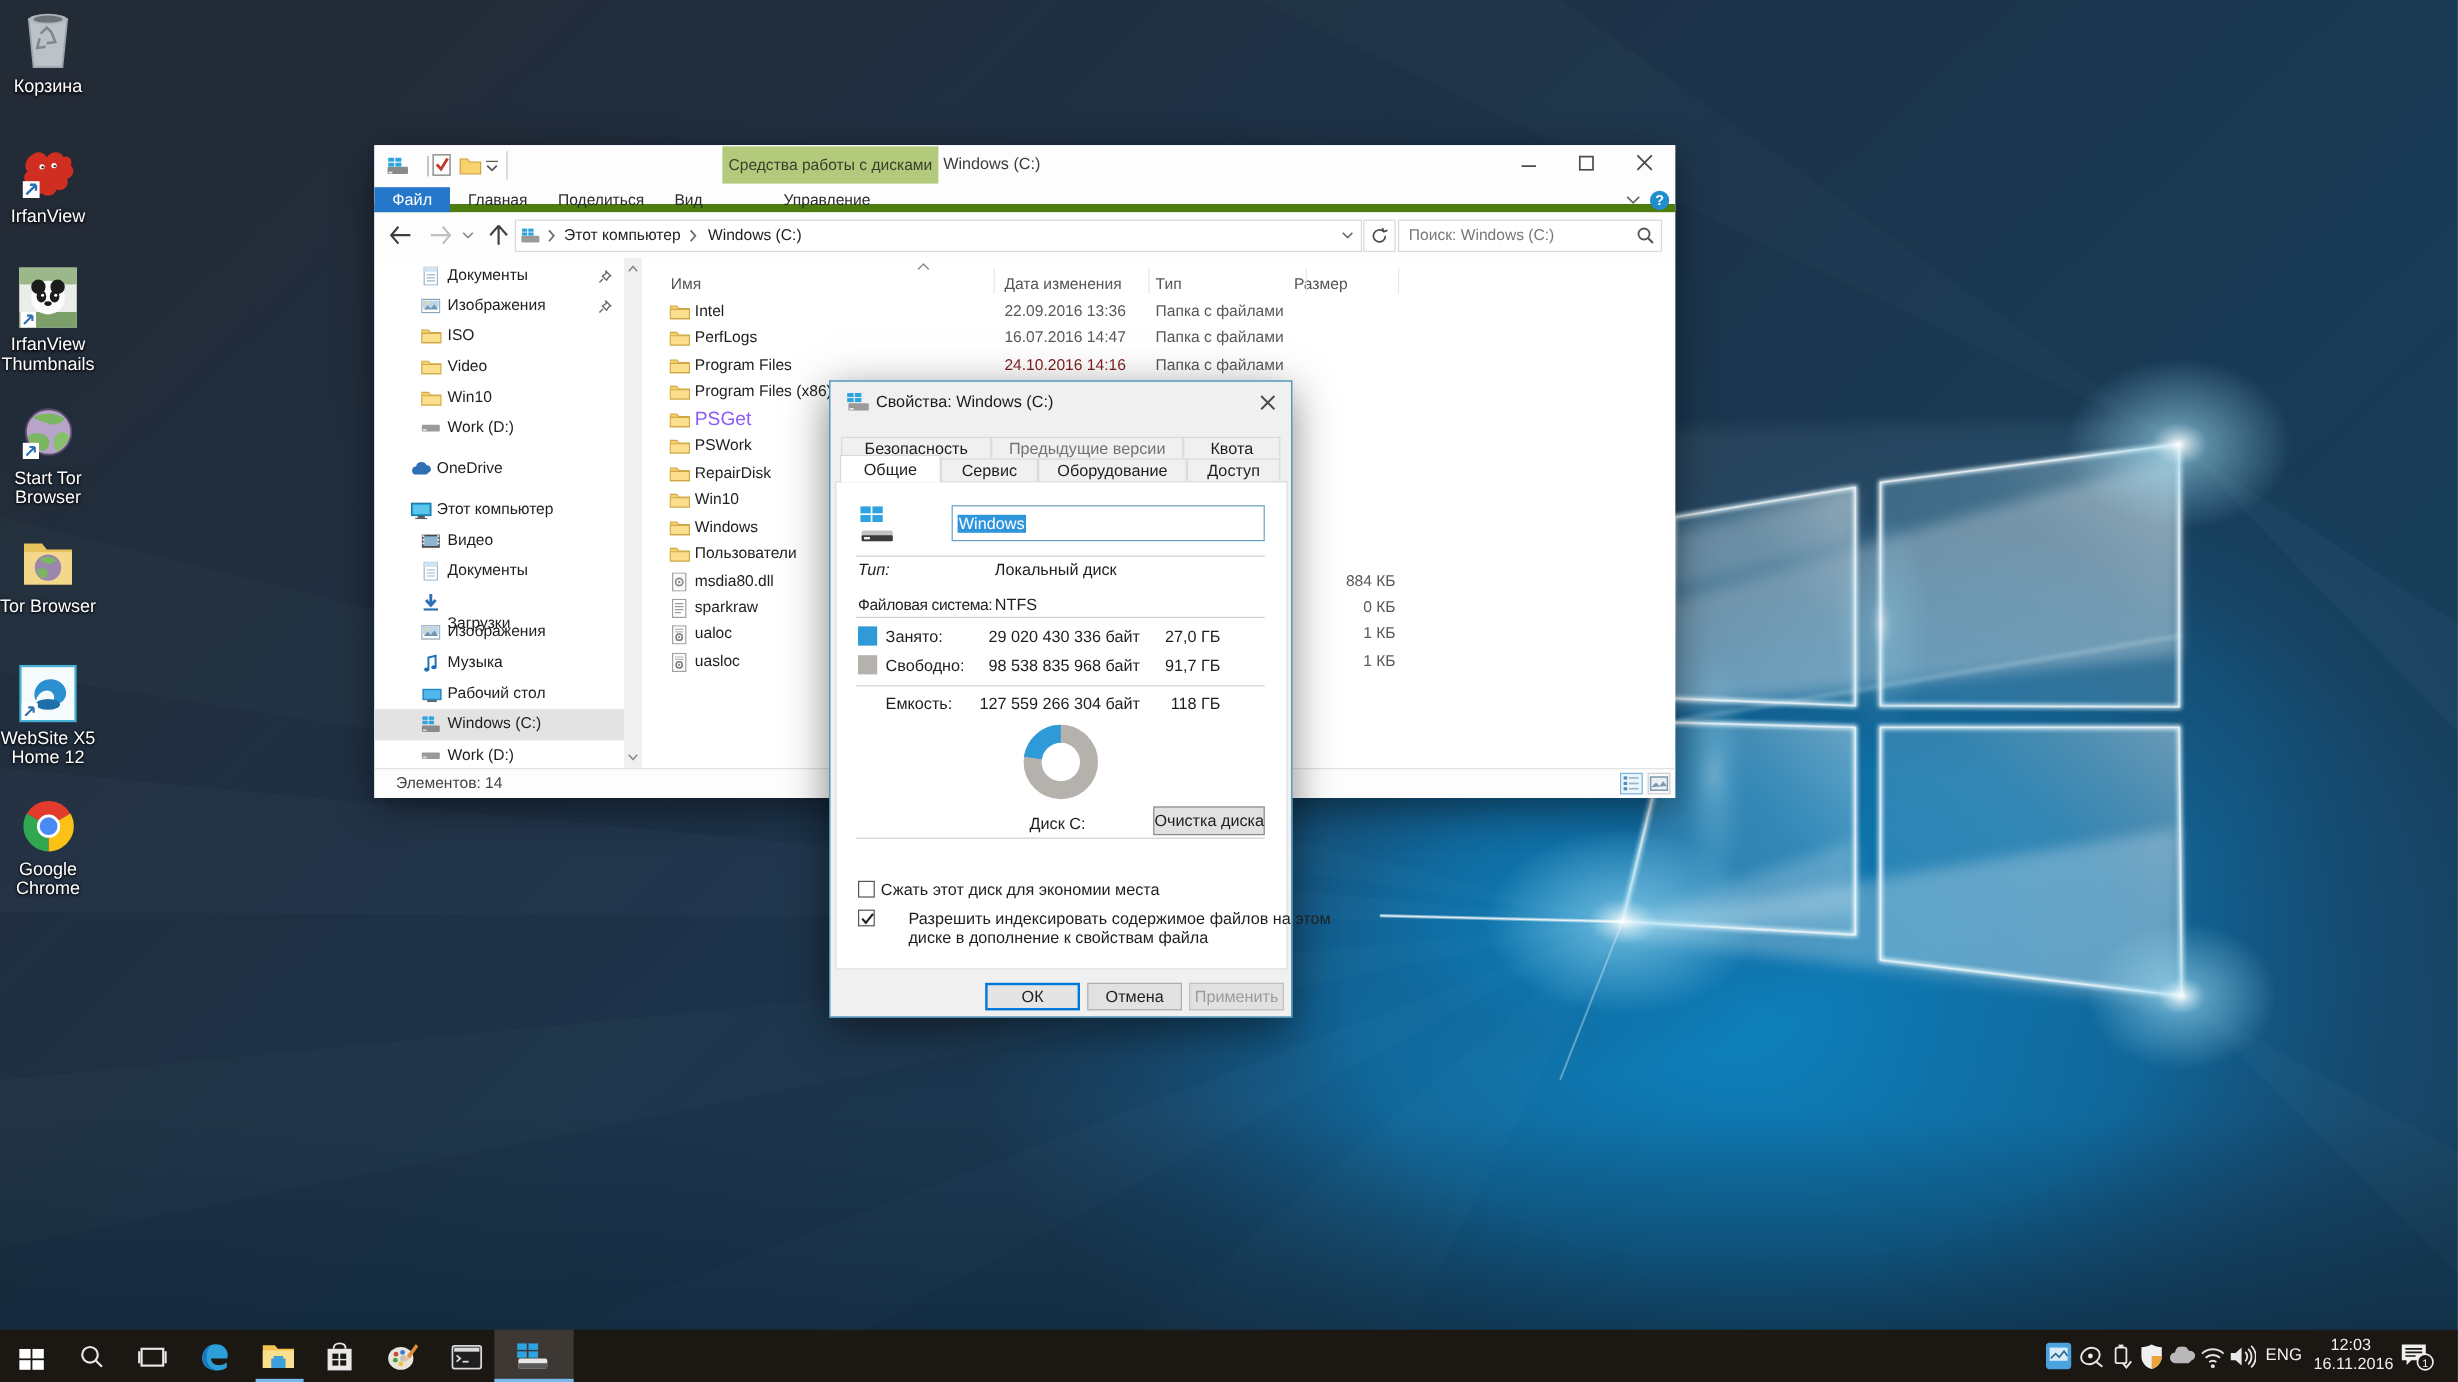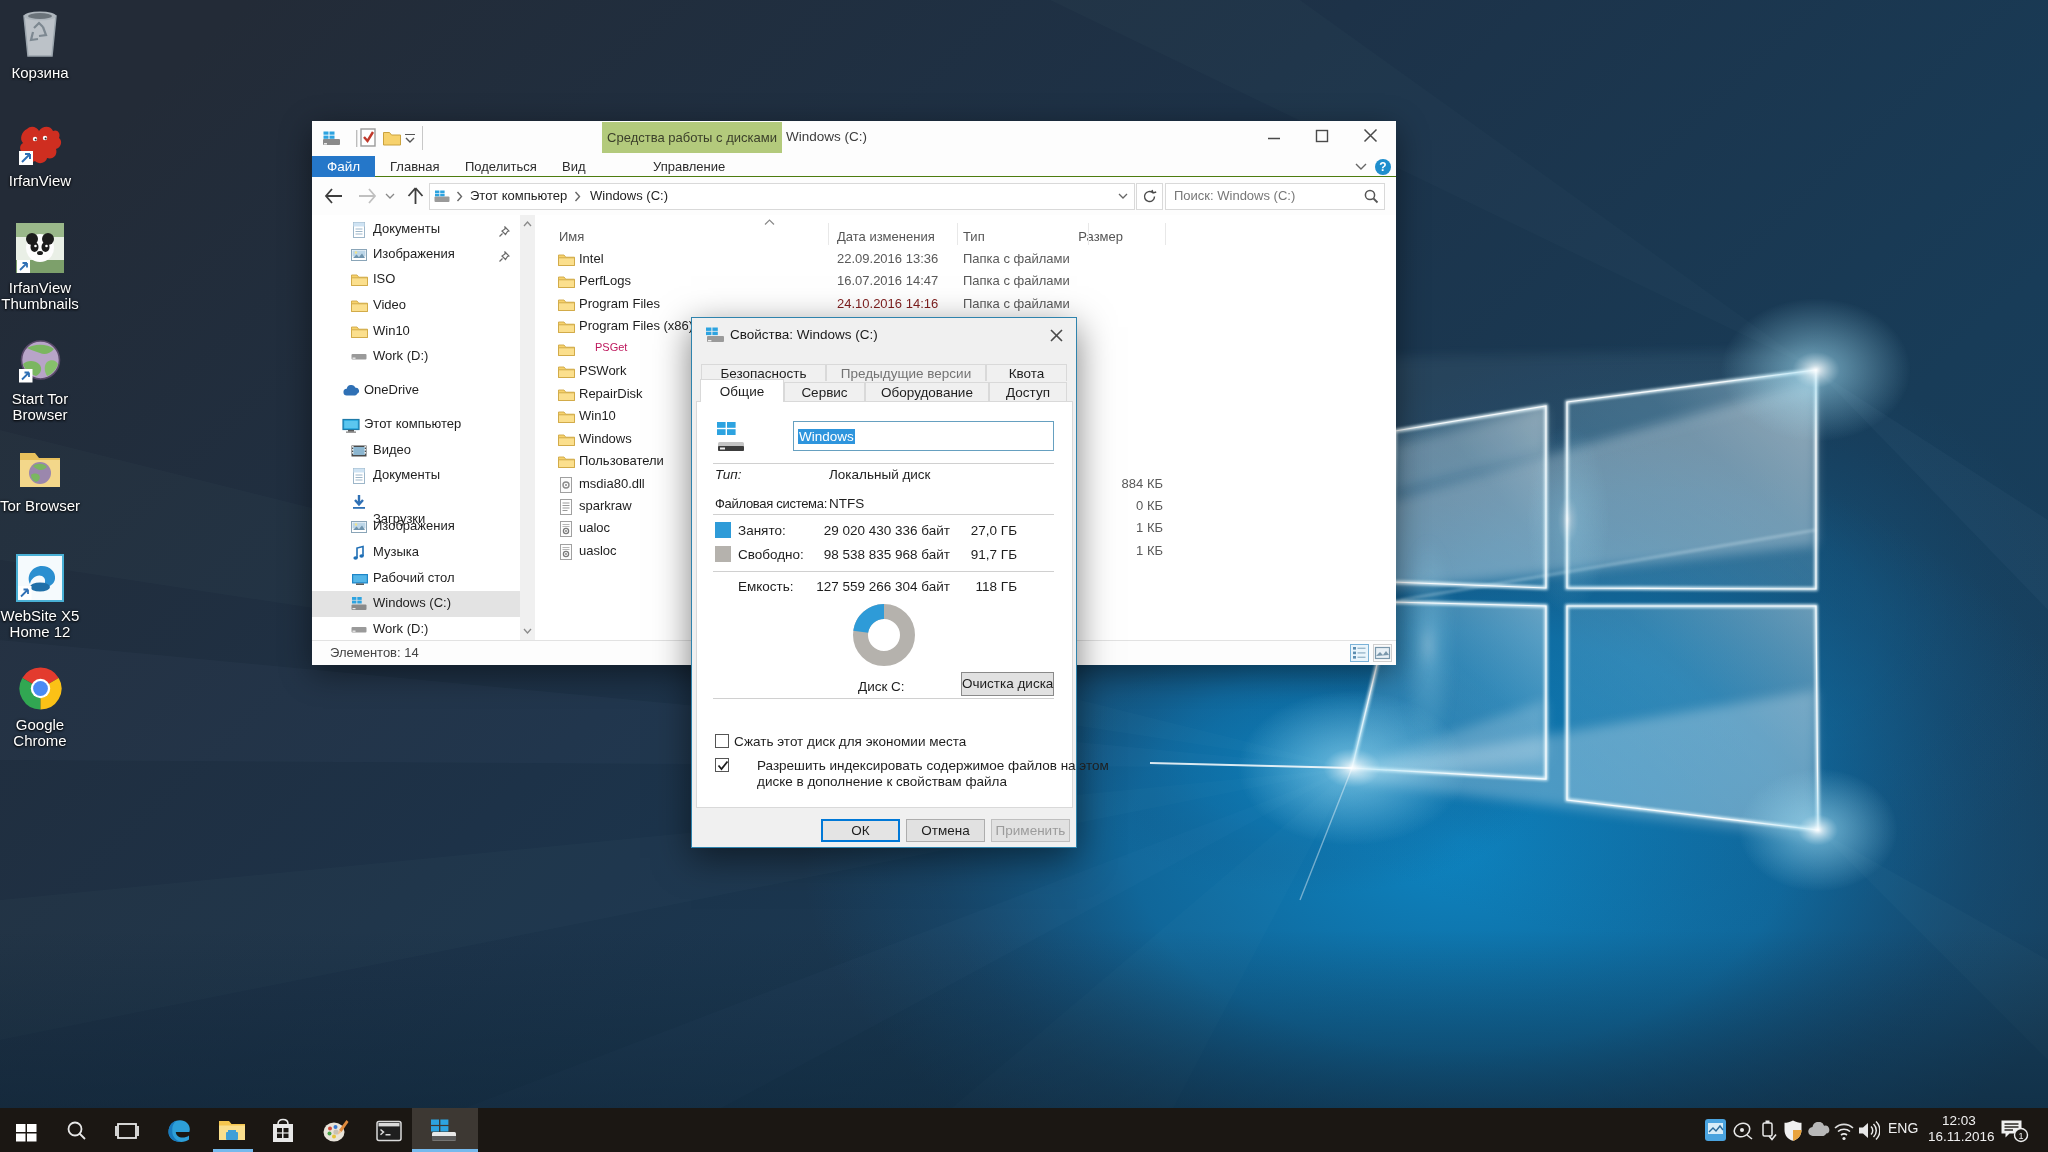--- a/index.html
+++ b/index.html
@@ -233,21 +233,21 @@
           <line x1="1" y1="4.5" x2="13" y2="4.5" stroke="#4a4a4a" stroke-width="1.5"></line>
         </svg>
       <svg class="abs" style="left:1003px;top:8px" width="14" height="14" viewBox="0 0 14 14">
           <rect x="1.5" y="1.5" width="11" height="11" fill="none" stroke="#4a4a4a" stroke-width="1.4"></rect>
         </svg>
       <svg class="abs" style="left:1051px;top:7px" width="15" height="15" viewBox="0 0 15 15">
           <path d="M1.5 1.5 L13.5 13.5 M13.5 1.5 L1.5 13.5" stroke="#4a4a4a" stroke-width="1.5"></path>
         </svg>
     </div>
 
-    <div class="abs" style="left:0;top:35px;width:1084px;height:21px;background:#fdfdfd;border-bottom:1px solid #4d7c0f;">
+    <div class="abs" style="left:0;top:35px;width:1084px;height:21px;background:#fdfdfd;border-bottom:7px solid #4d7c0f;">
       <div class="abs" style="left:0;top:0;width:63px;height:21px;background:#2577c9;color:#fff;font-size:13.5px;display:flex;align-items:center;justify-content:center;">Файл</div>
       <div class="abs" style="left:78px;top:3px;font-size:13px;color:#2b2b2b;">Главная</div>
       <div class="abs" style="left:153px;top:3px;font-size:13px;color:#2b2b2b;">Поделиться</div>
       <div class="abs" style="left:250px;top:3px;font-size:13px;color:#2b2b2b;">Вид</div>
       <div class="abs" style="left:341px;top:3px;font-size:13px;color:#2b2b2b;">Управление</div>
       <svg class="abs" style="left:1043px;top:7px" width="12" height="7" viewBox="0 0 12 7">
           <path d="M1 1 l5 5 5-5" fill="none" stroke="#666" stroke-width="1.4"></path>
         </svg>
       <div class="abs" style="left:1063px;top:3px;width:16px;height:16px;border-radius:50%;background:#1f8ecd;color:#fff;font-size:12px;font-weight:bold;text-align:center;line-height:16px;">?</div>
     </div>
@@ -461,21 +461,21 @@
         <div class="abs" style="left:428px;top:81px;font-size:13px;color:#595959;white-space:nowrap;">Папка с файлами</div>
         <div class="abs" style="left:23px;top:104px;"><svg width="17" height="15" viewBox="0 0 17 15">
             <path d="M0.5 3 h5.5 l1.8 2.2 h8.7 v8.3 h-16 z" fill="#f7d26d" stroke="#cfa845" stroke-width="0.9"></path>
             <path d="M0.5 5.8 h16 v7.7 h-16 z" fill="#fbdf8d" stroke="#cfa845" stroke-width="0.9"></path>
           </svg></div>
         <div class="abs" style="left:44px;top:103px;font-size:13px;color:#1e1e1e;white-space:nowrap;">Program Files (x86)</div>
         <div class="abs" style="left:23px;top:127px;"><svg width="17" height="15" viewBox="0 0 17 15">
             <path d="M0.5 3 h5.5 l1.8 2.2 h8.7 v8.3 h-16 z" fill="#f7d26d" stroke="#cfa845" stroke-width="0.9"></path>
             <path d="M0.5 5.8 h16 v7.7 h-16 z" fill="#fbdf8d" stroke="#cfa845" stroke-width="0.9"></path>
           </svg></div>
-        <div class="abs" style="left:60px;top:126px;font-size:11px;color:#be185d;white-space:nowrap;">PSGet</div>
+        <div class="abs" style="left:44px;top:126px;font-size:16px;color:#8b5cf6;white-space:nowrap;">PSGet</div>
         <div class="abs" style="left:23px;top:149px;"><svg width="17" height="15" viewBox="0 0 17 15">
             <path d="M0.5 3 h5.5 l1.8 2.2 h8.7 v8.3 h-16 z" fill="#f7d26d" stroke="#cfa845" stroke-width="0.9"></path>
             <path d="M0.5 5.8 h16 v7.7 h-16 z" fill="#fbdf8d" stroke="#cfa845" stroke-width="0.9"></path>
           </svg></div>
         <div class="abs" style="left:44px;top:148px;font-size:13px;color:#1e1e1e;white-space:nowrap;">PSWork</div>
         <div class="abs" style="left:23px;top:172px;"><svg width="17" height="15" viewBox="0 0 17 15">
             <path d="M0.5 3 h5.5 l1.8 2.2 h8.7 v8.3 h-16 z" fill="#f7d26d" stroke="#cfa845" stroke-width="0.9"></path>
             <path d="M0.5 5.8 h16 v7.7 h-16 z" fill="#fbdf8d" stroke="#cfa845" stroke-width="0.9"></path>
           </svg></div>
         <div class="abs" style="left:44px;top:171px;font-size:13px;color:#1e1e1e;white-space:nowrap;">RepairDisk</div>

